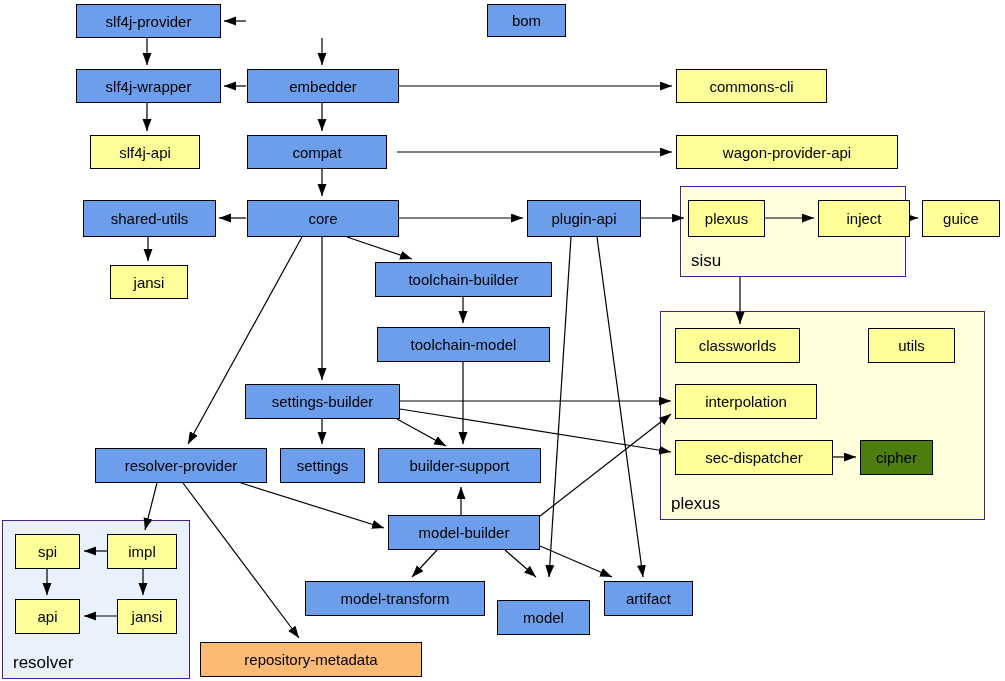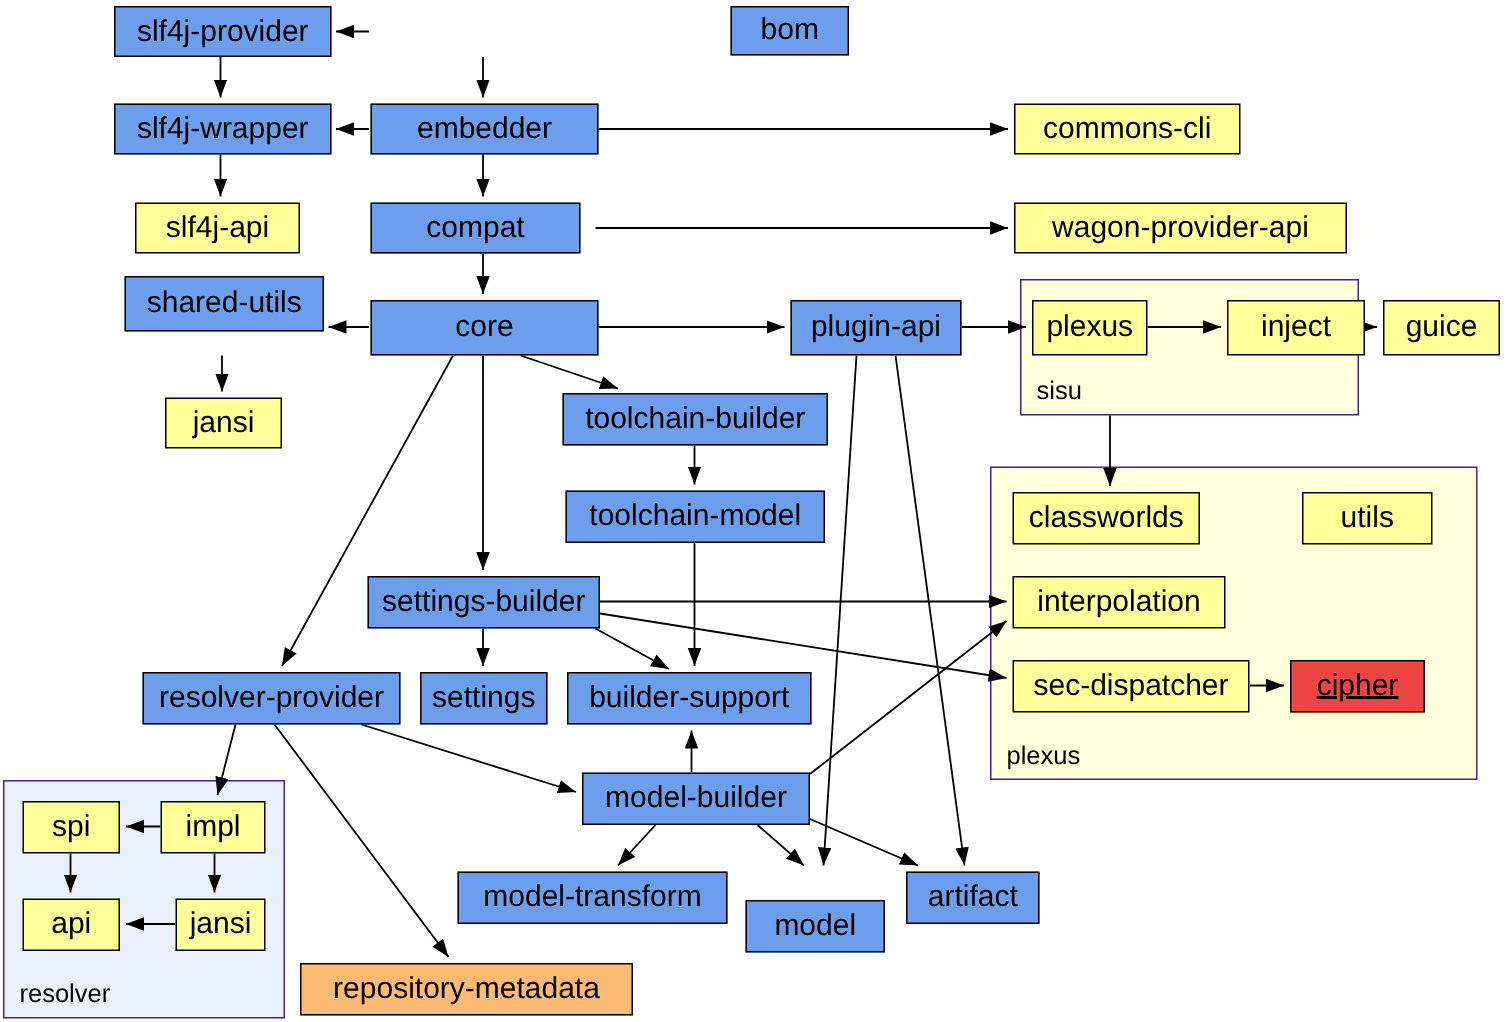--- a/index.html
+++ b/index.html
@@ -28,21 +28,21 @@
   }
   .edge{
     stroke:#000000;
     stroke-width:1.2px;
   }
   .node{
     position:absolute;
     border:1px solid #000;
     box-sizing:border-box;
     display:flex;align-items:center;justify-content:center;
-    font-size:20px;color:#000;
+    font-size:15px;color:#000;
     white-space:nowrap;
     z-index:2;
   }
 </style>
 </head>
 <body>
 
 <div id="diagram">
   <svg id="edges" width="1005" height="681" viewBox="0 0 1005 681" xmlns="http://www.w3.org/2000/svg">
     <defs>
@@ -101,38 +101,38 @@
       <span class="group-label">resolver</span>
     </div>
     <div class="node module" style="left: 76px; top: 4px; width: 145px; height: 34px; background: rgb(109, 158, 235); border-color: rgb(0, 0, 0);">slf4j-provider</div>
     <div class="node module" style="left: 487px; top: 4px; width: 79px; height: 33px; background: rgb(109, 158, 235); border-color: rgb(0, 0, 0);">bom</div>
     <div class="node module" style="left: 76px; top: 69px; width: 145px; height: 34px; background: rgb(109, 158, 235); border-color: rgb(0, 0, 0);">slf4j-wrapper</div>
     <div class="node module" style="left: 247px; top: 69px; width: 152px; height: 34px; background: rgb(109, 158, 235); border-color: rgb(0, 0, 0);">embedder</div>
     <div class="node lib" style="left: 676px; top: 69px; width: 151px; height: 34px; background: rgb(255, 255, 153); border-color: rgb(0, 0, 0);">commons-cli</div>
     <div class="node lib" style="left: 90px; top: 135px; width: 110px; height: 34px; background: rgb(255, 255, 153); border-color: rgb(0, 0, 0);">slf4j-api</div>
     <div class="node module" style="left: 247px; top: 135px; width: 140px; height: 34px; background: rgb(109, 158, 235); border-color: rgb(0, 0, 0);">compat</div>
     <div class="node lib" style="left: 676px; top: 135px; width: 222px; height: 34px; background: rgb(255, 255, 153); border-color: rgb(0, 0, 0);">wagon-provider-api</div>
-    <div class="node module" style="left: 83px; top: 184px; width: 133px; height: 37px; background: rgb(109, 158, 235); border-color: rgb(0, 0, 0); text-align: center;">shared-utils</div>
+    <div class="node module" style="left: 83px; top: 200px; width: 133px; height: 37px; background: rgb(109, 158, 235); border-color: rgb(0, 0, 0); text-align: center;">shared-utils</div>
     <div class="node module" style="left: 247px; top: 200px; width: 152px; height: 37px; background: rgb(109, 158, 235); border-color: rgb(0, 0, 0);">core</div>
     <div class="node module" style="left: 527px; top: 200px; width: 114px; height: 37px; background: rgb(109, 158, 235); border-color: rgb(0, 0, 0);">plugin-api</div>
     <div class="node lib" style="left: 688px; top: 200px; width: 77px; height: 37px; background: rgb(255, 255, 153); border-color: rgb(0, 0, 0);">plexus</div>
     <div class="node lib" style="left: 818px; top: 200px; width: 92px; height: 37px; background: rgb(255, 255, 153); border-color: rgb(0, 0, 0);">inject</div>
     <div class="node lib" style="left: 922px; top: 200px; width: 78px; height: 37px; background: rgb(255, 255, 153); border-color: rgb(0, 0, 0);">guice</div>
     <div class="node lib" style="left: 110px; top: 265px; width: 78px; height: 34px; background: rgb(255, 255, 153); border-color: rgb(0, 0, 0);">jansi</div>
     <div class="node module" style="left: 375px; top: 262px; width: 177px; height: 35px; background: rgb(109, 158, 235); border-color: rgb(0, 0, 0);">toolchain-builder</div>
     <div class="node lib" style="left: 675px; top: 328px; width: 125px; height: 35px; background: rgb(255, 255, 153); border-color: rgb(0, 0, 0);">classworlds</div>
     <div class="node lib" style="left: 868px; top: 328px; width: 87px; height: 35px; background: rgb(255, 255, 153); border-color: rgb(0, 0, 0);">utils</div>
     <div class="node module" style="left: 377px; top: 327px; width: 173px; height: 35px; background: rgb(109, 158, 235); border-color: rgb(0, 0, 0);">toolchain-model</div>
     <div class="node module" style="left: 245px; top: 384px; width: 155px; height: 35px; background: rgb(109, 158, 235); border-color: rgb(0, 0, 0);">settings-builder</div>
     <div class="node lib" style="left: 675px; top: 384px; width: 142px; height: 35px; background: rgb(255, 255, 153); border-color: rgb(0, 0, 0);">interpolation</div>
     <div class="node module" style="left: 95px; top: 448px; width: 172px; height: 35px; background: rgb(109, 158, 235); border-color: rgb(0, 0, 0);">resolver-provider</div>
     <div class="node module" style="left: 280px; top: 448px; width: 85px; height: 35px; background: rgb(109, 158, 235); border-color: rgb(0, 0, 0);">settings</div>
     <div class="node module" style="left: 378px; top: 448px; width: 163px; height: 35px; background: rgb(109, 158, 235); border-color: rgb(0, 0, 0);">builder-support</div>
     <div class="node lib" style="left: 675px; top: 440px; width: 158px; height: 35px; background: rgb(255, 255, 153); border-color: rgb(0, 0, 0);">sec-dispatcher</div>
-    <div class="node lib" style="left: 860px; top: 440px; width: 90px; height: 35px; background: #ef4444; border-color: rgb(0, 0, 0); text-decoration: underline;">cipher</div>
+    <div class="node lib" style="left: 860px; top: 440px; width: 73px; height: 35px; background: #4d7c0f; border-color: rgb(0, 0, 0);">cipher</div>
     <div class="node module" style="left: 388px; top: 515px; width: 152px; height: 35px; background: rgb(109, 158, 235); border-color: rgb(0, 0, 0);">model-builder</div>
     <div class="node lib" style="left: 15px; top: 534px; width: 65px; height: 35px; background: rgb(255, 255, 153); border-color: rgb(0, 0, 0);">spi</div>
     <div class="node lib" style="left: 107px; top: 534px; width: 70px; height: 35px; background: rgb(255, 255, 153); border-color: rgb(0, 0, 0);">impl</div>
     <div class="node lib" style="left: 15px; top: 599px; width: 65px; height: 35px; background: rgb(255, 255, 153); border-color: rgb(0, 0, 0);">api</div>
     <div class="node lib" style="left: 117px; top: 599px; width: 60px; height: 35px; background: rgb(255, 255, 153); border-color: rgb(0, 0, 0);">jansi</div>
     <div class="node module" style="left: 305px; top: 581px; width: 180px; height: 35px; background: rgb(109, 158, 235); border-color: rgb(0, 0, 0);">model-transform</div>
     <div class="node module" style="left: 497px; top: 581px; width: 93px; height: 35px; background: rgb(109, 158, 235); border-color: rgb(0, 0, 0); margin-top: 19px;">model</div>
     <div class="node module" style="left: 604px; top: 581px; width: 89px; height: 35px; background: rgb(109, 158, 235); border-color: rgb(0, 0, 0);">artifact</div>
     <div class="node module" style="left: 200px; top: 642px; width: 222px; height: 35px; background: #fdba74; border-color: rgb(0, 0, 0);">repository-metadata</div>
   </div>

